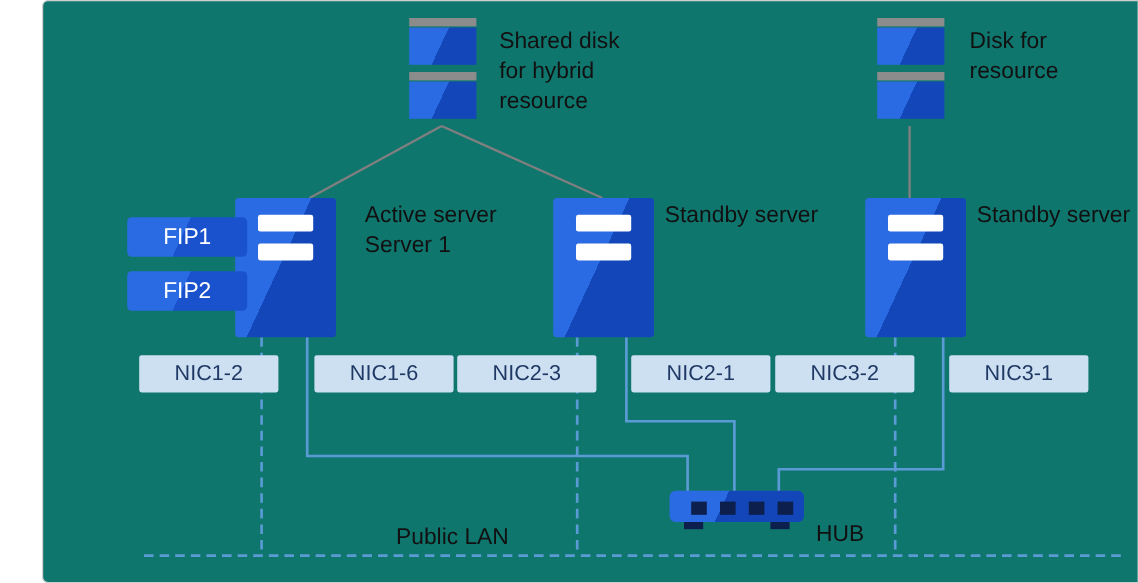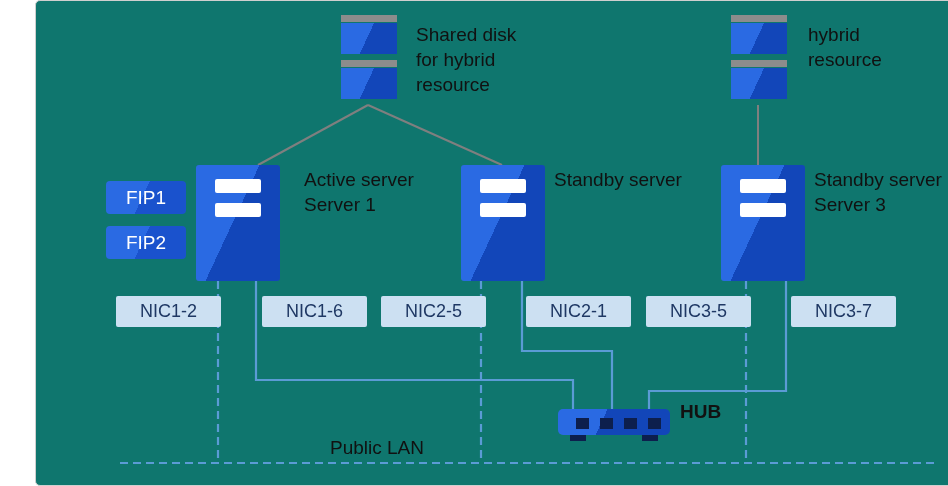--- a/index.html
+++ b/index.html
@@ -20,25 +20,25 @@
 
   
   .server{width:84px;height:116px;border-radius:3px;z-index:2;
     background:linear-gradient(115deg,#2a6ae3 0%,#2a6ae3 46%,#1246b9 46%);}
   .server .bar{position:absolute;left:19px;width:46px;height:14px;background:#ffffff;border-radius:2px;}
   .server .bar.b1{top:14px;}
   .server .bar.b2{top:38px;}
 
   .label{color:#111;font-size:19px;line-height:25px;z-index:2;}
 
-  .fip{width:80px;height:33px;border-radius:4px;z-index:3;
+  .fip{width:100px;height:33px;border-radius:4px;z-index:3;
     background:linear-gradient(115deg,#2a6ae3 0%,#2a6ae3 46%,#1a52cd 46%);
     color:#fff;font-size:19px;display:flex;align-items:center;justify-content:center;}
 
-  .nic{width:105px;height:31px;background:#cce0f2;color:#1f3864;font-size:18px;z-index:3;
+  .nic{width:116px;height:31px;background:#cce0f2;color:#1f3864;font-size:18px;z-index:3;
     display:flex;align-items:center;justify-content:center;border-radius:2px;}
 
   .hub-body{width:112px;height:26px;border-radius:5px;z-index:3;
     background:linear-gradient(115deg,#2a6ae3 0%,#2a6ae3 40%,#1246b9 40%);}
   .hub-body .port{position:absolute;top:9px;width:13px;height:11px;background:#0d1f4d;}
   .hub-foot{width:16px;height:6px;background:#0d1f4d;z-index:3;}
 </style>
 </head>
 <body>
 
@@ -78,21 +78,21 @@
     <div>resource</div>
   </div>
 
   <div class="abs disk" style="left:695px;top:14px;">
     <div class="cap"></div>
     <div class="body"></div>
     <div class="cap"></div>
     <div class="body"></div>
   </div>
   <div class="abs label" style="left:772px;top:21px;">
-    <div>hybrid</div>
+    <div>Disk for</div>
     <div>resource</div>
   </div>
 
   <div class="abs server node" style="left:160px;top:164px;">
     <div class="bar b1"></div>
     <div class="bar b2"></div>
   </div>
   <div class="abs label" style="left:268px;top:166px;">
     <div>Active server</div>
     <div>Server 1</div>
@@ -105,38 +105,37 @@
   <div class="abs label" style="left:518px;top:166px;">
     <div>Standby server</div>
   </div>
 
   <div class="abs server node" style="left:685px;top:164px;">
     <div class="bar b1"></div>
     <div class="bar b2"></div>
   </div>
   <div class="abs label" style="left:778px;top:166px;">
     <div>Standby server</div>
-    <div>Server 3</div>
   </div>
 
   <div class="abs fip" style="left:70px;top:180px;">FIP1</div>
   <div class="abs fip" style="left:70px;top:225px;">FIP2</div>
 
   <div class="abs nic" style="left:80px;top:295px;">NIC1-2</div>
   <div class="abs nic" style="left:226px;top:295px;">NIC1-6</div>
-  <div class="abs nic" style="left:345px;top:295px;">NIC2-5</div>
+  <div class="abs nic" style="left:345px;top:295px;">NIC2-3</div>
   <div class="abs nic" style="left:490px;top:295px;">NIC2-1</div>
-  <div class="abs nic" style="left:610px;top:295px;">NIC3-5</div>
-  <div class="abs nic" style="left:755px;top:295px;">NIC3-7</div>
+  <div class="abs nic" style="left:610px;top:295px;">NIC3-2</div>
+  <div class="abs nic" style="left:755px;top:295px;">NIC3-1</div>
 
   <div class="abs hub-body" style="left:522px;top:408px;">
     <div class="port" style="left:18px;"></div>
     <div class="port" style="left:42px;"></div>
     <div class="port" style="left:66px;"></div>
     <div class="port" style="left:90px;"></div>
   </div>
   <div class="abs hub-foot" style="left:534px;top:434px;"></div>
   <div class="abs hub-foot" style="left:606px;top:434px;"></div>
-  <div class="abs label" style="left:644px;top:398px;font-weight:bold;">HUB</div>
+  <div class="abs label" style="left:644px;top:432px;">HUB</div>
 
   <div class="abs label" style="left:294px;top:434px;">Public LAN</div>
 
 </div>
 
 </body></html>

